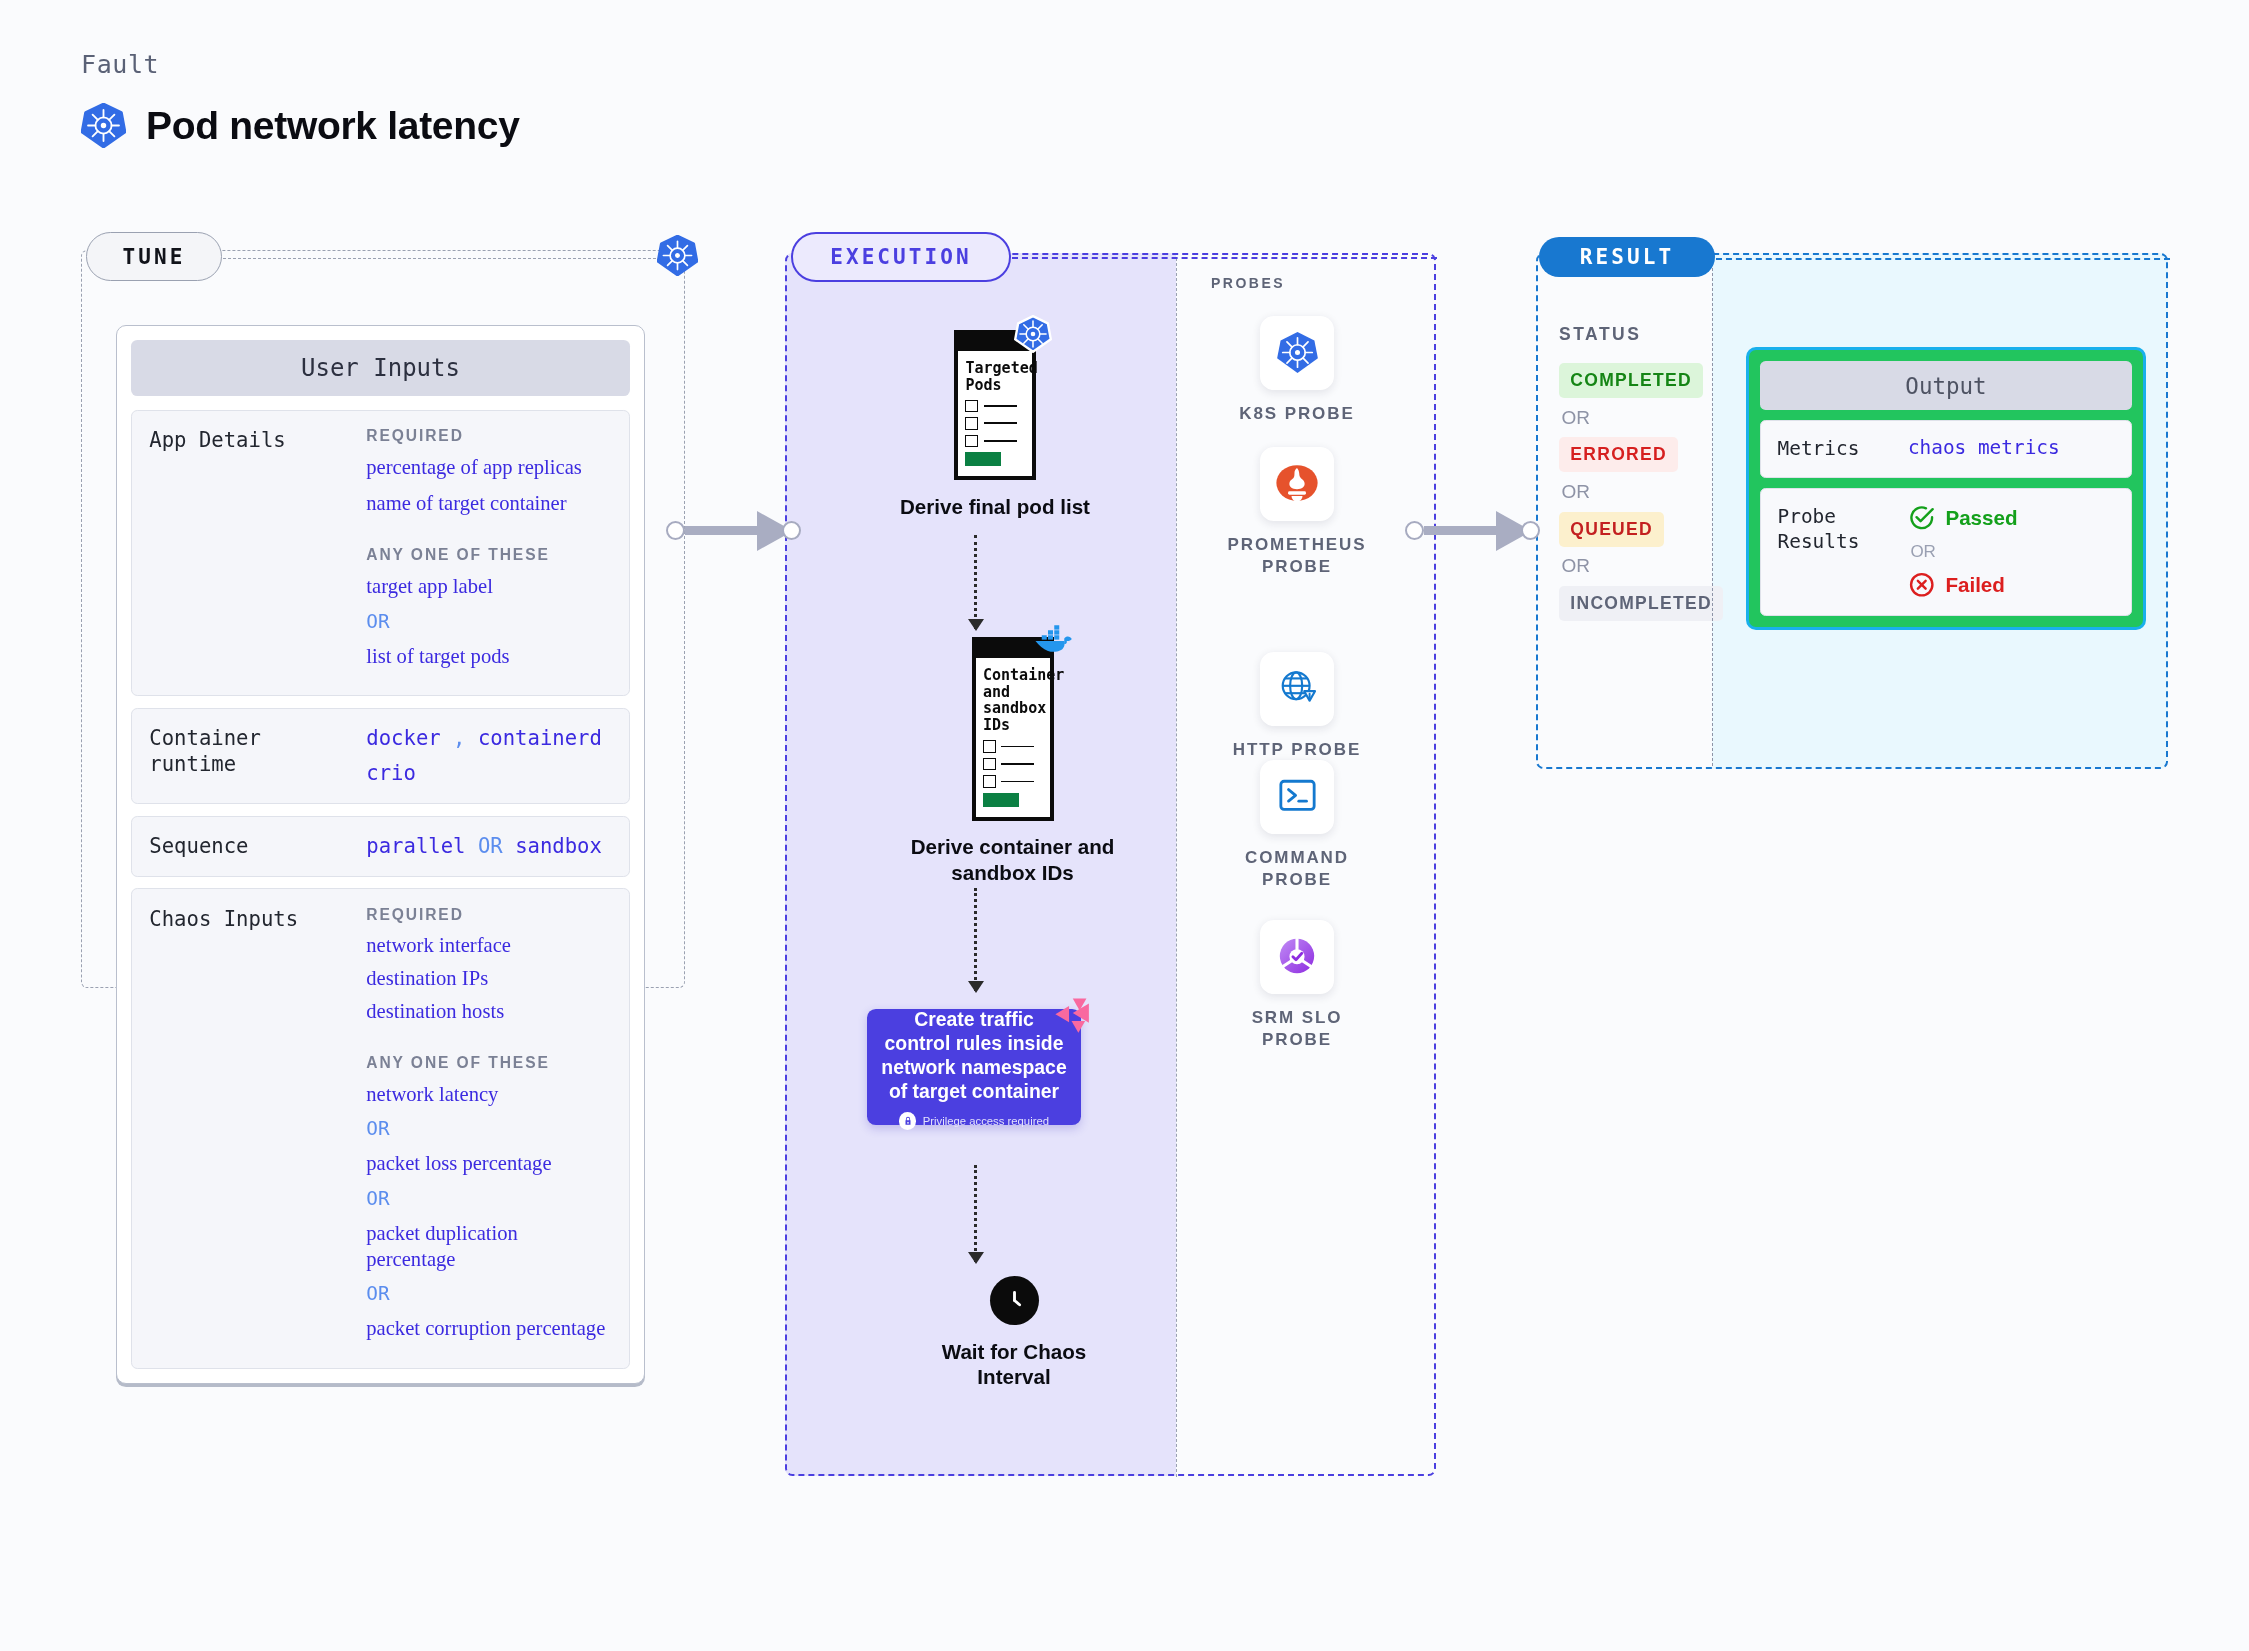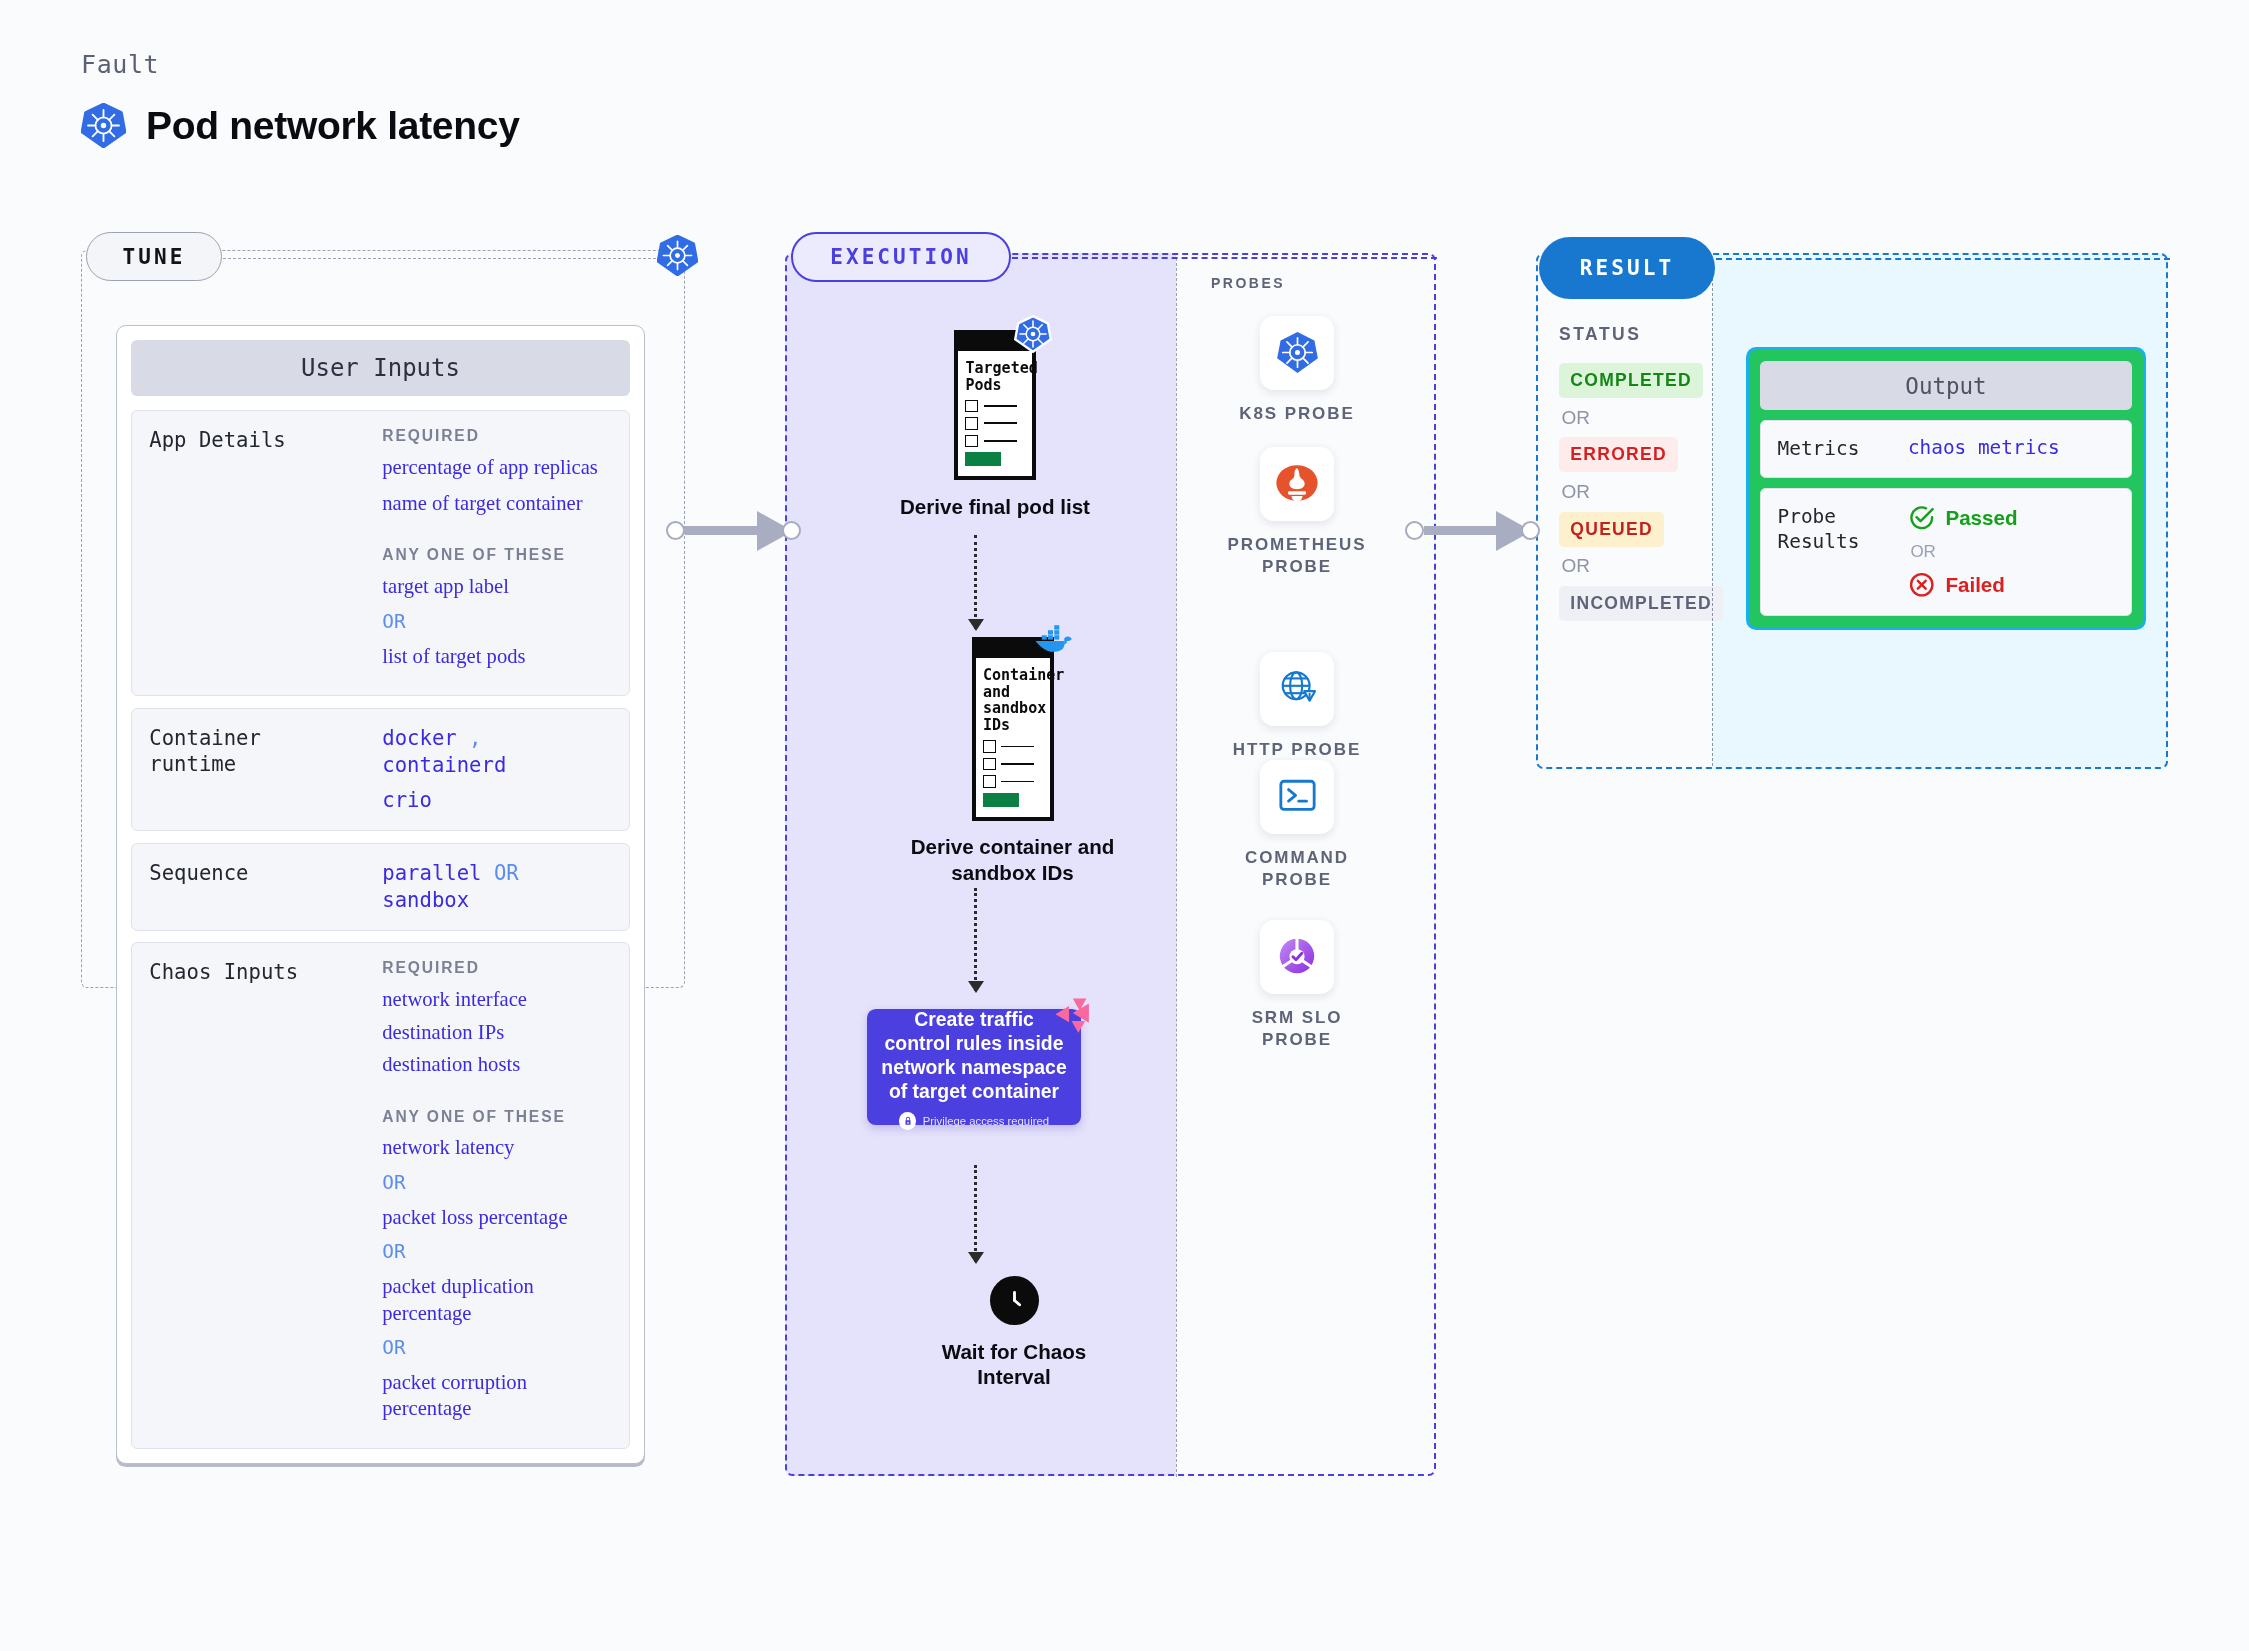--- a/index.html
+++ b/index.html
@@ -63,21 +63,21 @@
   }
   #user-inputs-header {
     background: #d8dae6; border-radius: 6.3px; height: 56px;
     display: flex; align-items: center; justify-content: center;
     font-family: "DejaVu Sans Mono", monospace; font-size: 24px;
     color: #2c3040; margin-bottom: 13.8px;
   }
   .ui-section {
     border: 1.3px solid #dfe2ea; border-radius: 6.3px;
     background: #f5f6fa; padding: 16.3px 17.5px; margin-bottom: 11.3px;
-    display: flex; gap: 27px;
+    display: flex; gap: 11px;
   }
   .ui-section:last-child { margin-bottom: 0; }
   .ui-key {
     font-family: "DejaVu Sans Mono", monospace;
     font-size: 20.6px; color: #22262f; line-height: 1.28;
     width: 206px; flex: 0 0 206px;
   }
   .ui-vals { flex: 1; }
   .ui-cap {
     font-size: 15.6px; color: #7b8195; letter-spacing: 1.9px;
@@ -228,21 +228,21 @@
   }
   #result-fill {
     position: absolute; left: 1712px; top: 253px; width: 456px; height: 516px;
     background: #e9f8fe; border-radius: 0 7.5px 7.5px 0;
   }
   #result-col-divider {
     position: absolute; left: 1712px; top: 258px; height: 508px; width: 0;
     border-left: 1.9px dashed #8d93a6; z-index: 3;
   }
   #result-pill {
-    left: 1539px; top: 237px; width: 176px; height: 62px;
+    left: 1539px; top: 237px; width: 176px; height: 40px;
     background: #1878d0; border: none; color: #ffffff; font-size: 21px;
   }
   #result-dash-h {
     position: absolute; left: 1716px; top: 258px; width: 454px; height: 0;
     border-top: 2.5px dashed #1878d0; z-index: 4;
   }
   #status-label {
     position: absolute; left: 1559px; top: 324px;
     font-size: 17.5px; letter-spacing: 2.5px; color: #5e6477; font-weight: bold;
   }

